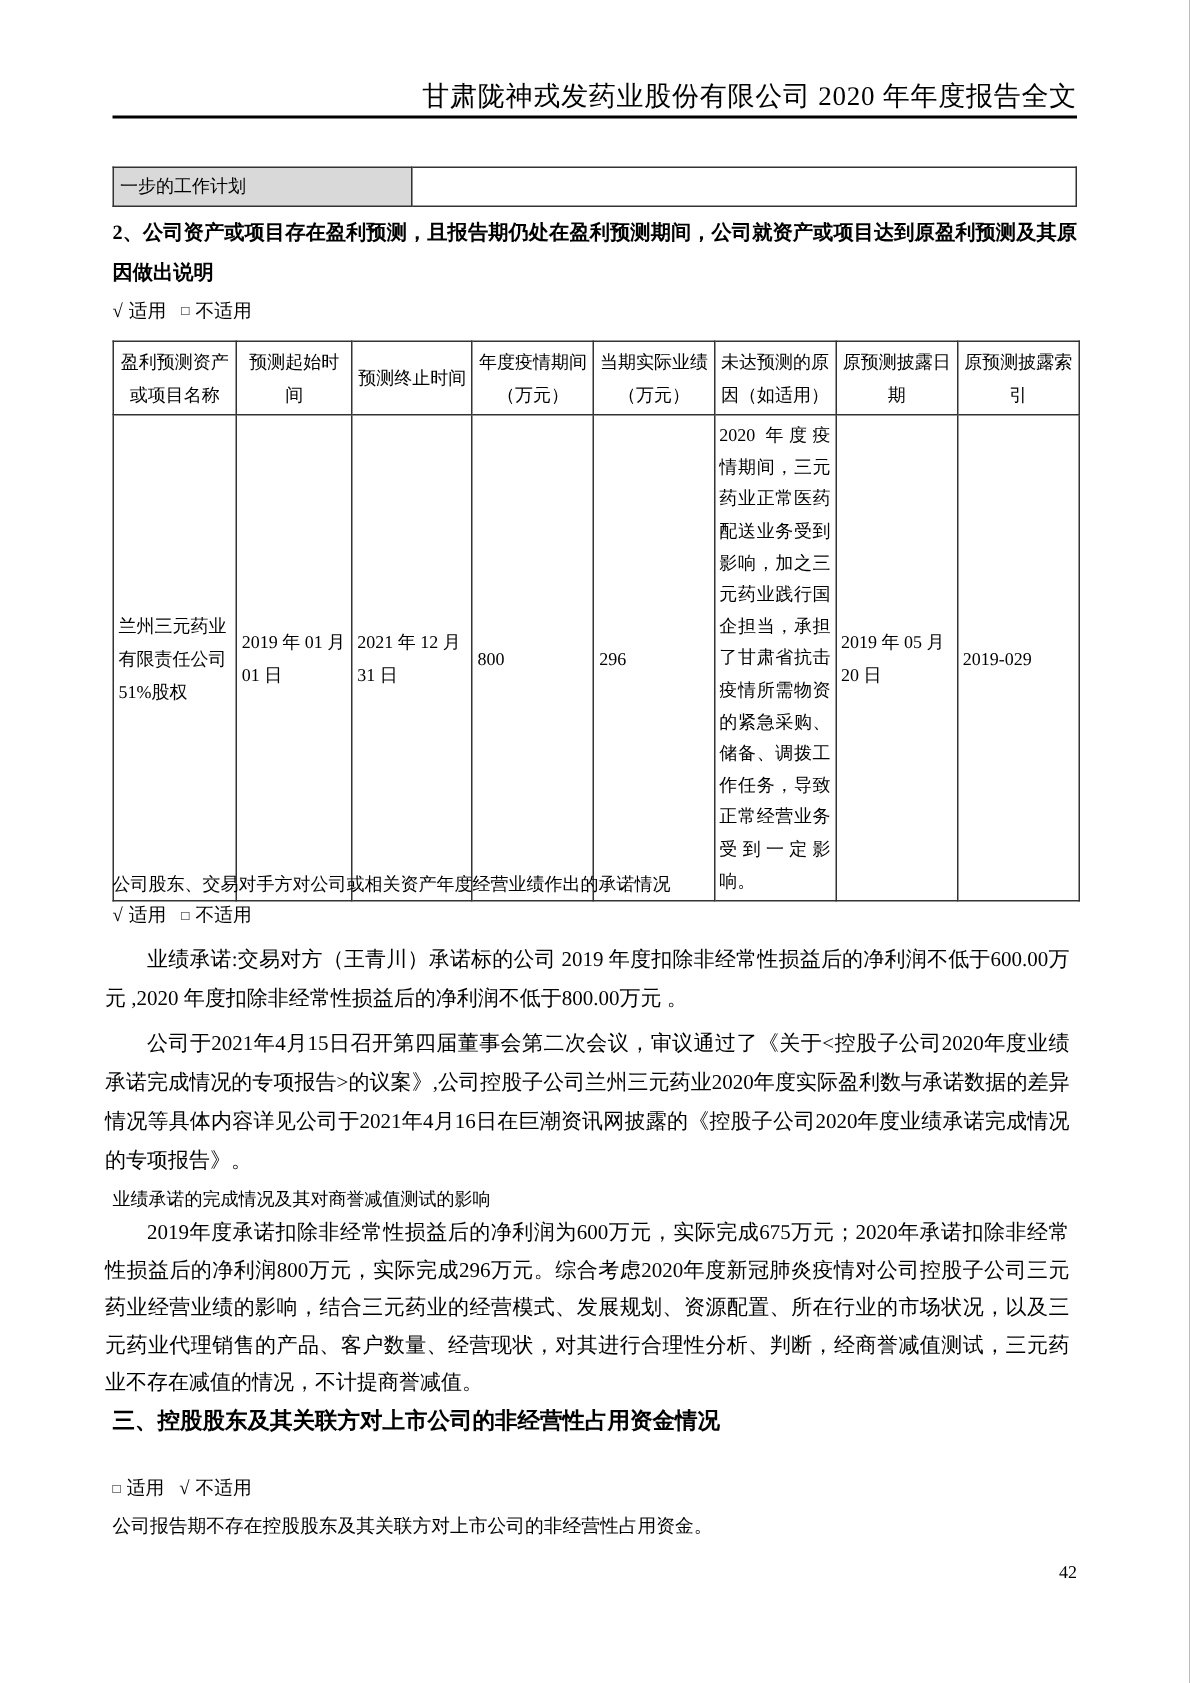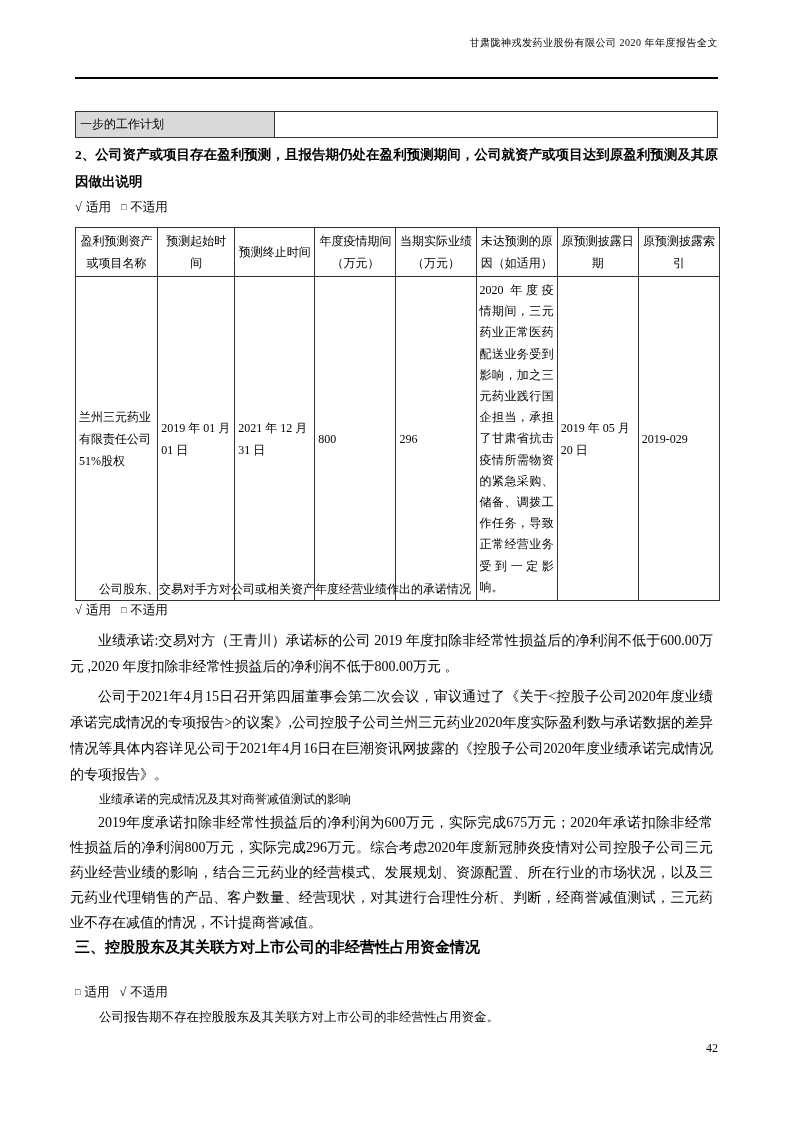--- a/index.html
+++ b/index.html
@@ -8,22 +8,22 @@
     width:793px;height:1122px;
     margin:0 auto;
     background:#ffffff;
     color:#000;
     font-family:"Liberation Serif","DejaVu Serif",serif;
     overflow:hidden;
   }
 
   
   .doc-header{
-    position:absolute;top:36px;left:75px;width:643px;
-    text-align:right;font-size:10px;letter-spacing:0.5px;
+    position:absolute;top:52px;left:75px;width:643px;
+    text-align:right;font-size:18px;letter-spacing:0.5px;
   }
   .header-rule{
     position:absolute;top:77px;left:75px;width:643px;height:2px;background:#000;
   }
 
   
   .cont-table{
     position:absolute;top:92px;left:75px;width:643px;
     border-collapse:collapse;table-layout:fixed;margin-top:19px;
   }
@@ -75,21 +75,21 @@
     height:44px;text-align:center;vertical-align:middle;line-height:22px;
     background:#fff;
   }
   .forecast-table tbody td{height:295px;vertical-align:middle;line-height:22px;}
   .forecast-table td.num{text-align:left;}
   .forecast-table td.reason{
     vertical-align:top;line-height:21.2px;text-align:justify;padding-top:3px;
   }
 
   
-  .note-line{position:absolute;left:75px;width:643px;font-size:12px;padding-left:24px;}
+  .note-line{position:absolute;left:75px;width:643px;font-size:12px;}
   .n-commit{top:581px;}
   .n-goodwill{top:791px;}
   .n-sec3body{top:1009px;font-size:12.5px;}
   .para{
     position:absolute;left:70px;width:643px;
     font-size:14px;line-height:26px;text-align:justify;
     text-indent:28px;
   }
   .p1{top:628px;}
   .p2{top:684px;}

